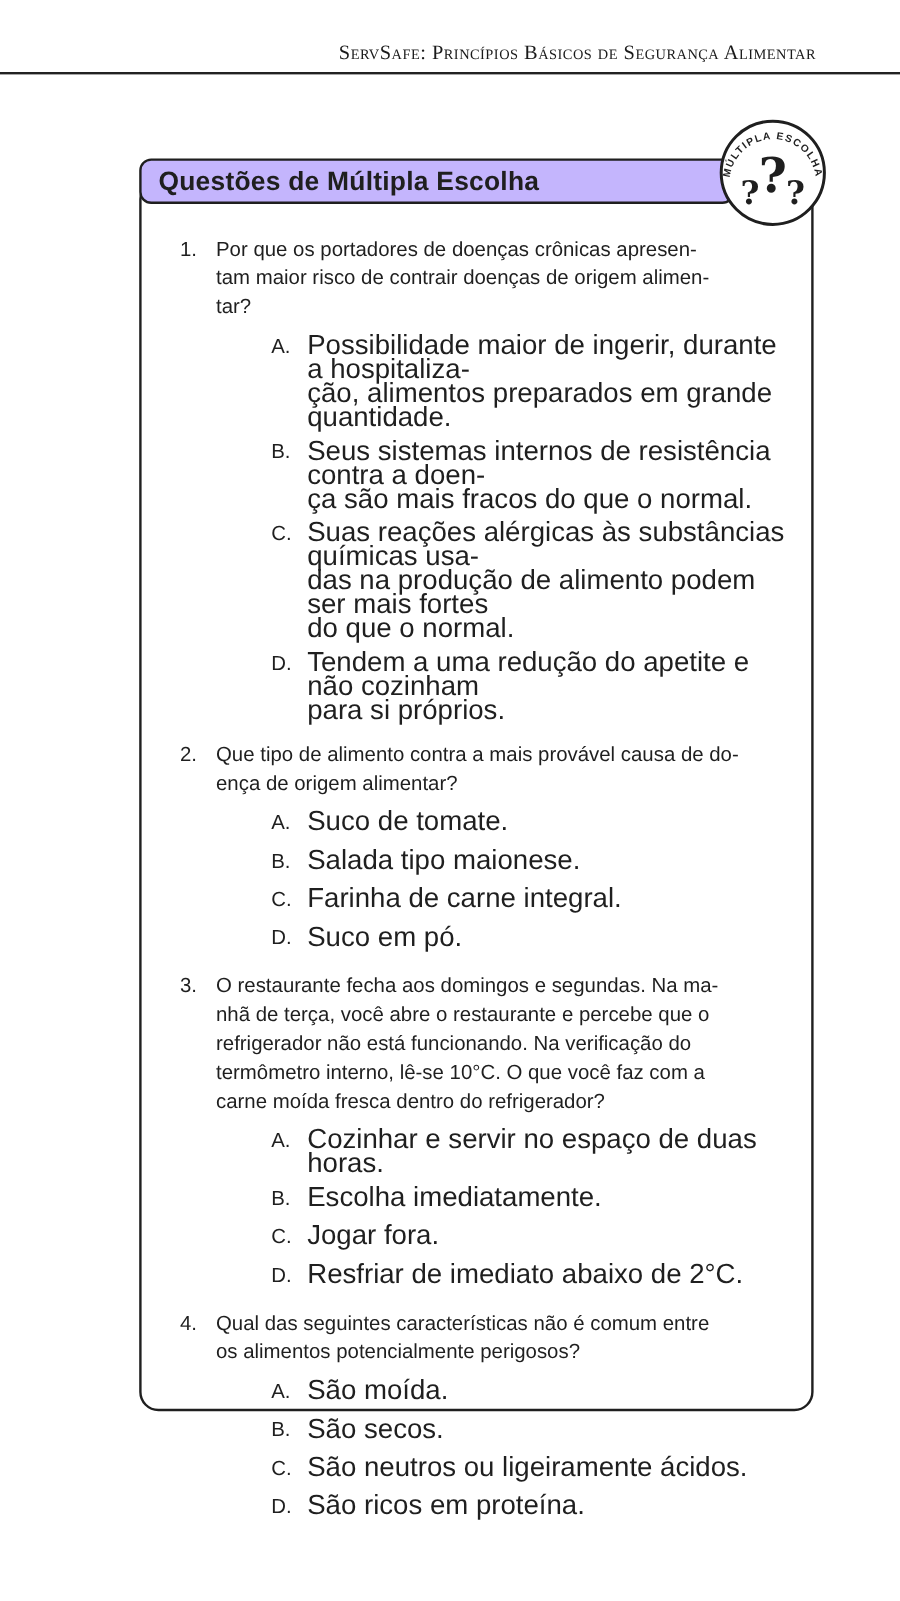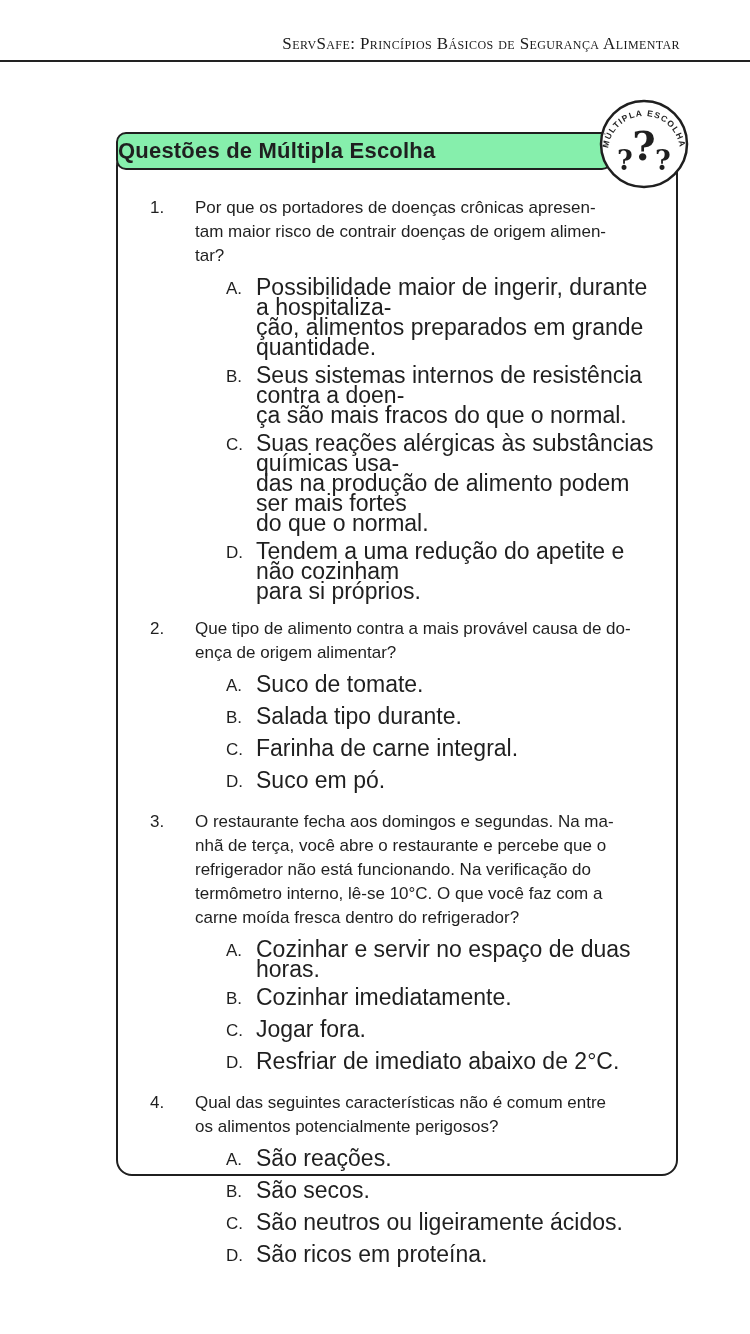--- a/index.html
+++ b/index.html
@@ -43,23 +43,24 @@
     background: #ffffff;
   }
   .title-tab {
     position: absolute;
     left: -2px;
     top: -20px;
     width: 496px;
     height: 38px;
     border: 2px solid #1f1f1f;
     border-radius: 10px;
-    background: #86efac;
+    background: #c4b5fd;
     display: flex;
     align-items: center;
+    padding-left: 14px;
     box-sizing: border-box;
     font-size: 22px;
     font-weight: 600;
     letter-spacing: 0.2px;
   }
   .badge {
     position: absolute;
     right: -14px;
     top: -54px;
     width: 92px;
@@ -79,21 +80,20 @@
   .q-num {
     flex: 0 0 30px;
     font-size: 17px;
     line-height: 24px;
   }
   .q-text {
     flex: 1;
     font-size: 17px;
     line-height: 24px;
     white-space: pre-line;
-    margin-left: 15px;
   }
   .options { margin-left: 76px; margin-top: 9px; }
   .option { display: flex; align-items: flex-start; margin-bottom: 8px; }
   .opt-letter {
     flex: 0 0 30px;
     font-size: 17px;
     line-height: 24px;
   }
   .opt-text {
     flex: 1;
@@ -169,21 +169,21 @@
           <div class="q-text">Que tipo de alimento contra a mais provável causa de do-
 ença de origem alimentar?</div>
         </div>
         <div class="options">
           <div class="option">
             <span class="opt-letter">A.</span>
             <div class="opt-text">Suco de tomate.</div>
           </div>
           <div class="option">
             <span class="opt-letter">B.</span>
-            <div class="opt-text">Salada tipo durante.</div>
+            <div class="opt-text">Salada tipo maionese.</div>
           </div>
           <div class="option">
             <span class="opt-letter">C.</span>
             <div class="opt-text">Farinha de carne integral.</div>
           </div>
           <div class="option">
             <span class="opt-letter">D.</span>
             <div class="opt-text">Suco em pó.</div>
           </div>
         </div>
@@ -198,21 +198,21 @@
 termômetro interno, lê-se 10°C. O que você faz com a
 carne moída fresca dentro do refrigerador?</div>
         </div>
         <div class="options">
           <div class="option">
             <span class="opt-letter">A.</span>
             <div class="opt-text">Cozinhar e servir no espaço de duas horas.</div>
           </div>
           <div class="option">
             <span class="opt-letter">B.</span>
-            <div class="opt-text">Cozinhar imediatamente.</div>
+            <div class="opt-text">Escolha imediatamente.</div>
           </div>
           <div class="option">
             <span class="opt-letter">C.</span>
             <div class="opt-text">Jogar fora.</div>
           </div>
           <div class="option">
             <span class="opt-letter">D.</span>
             <div class="opt-text">Resfriar de imediato abaixo de 2°C.</div>
           </div>
         </div>
@@ -220,21 +220,21 @@
 
       <div class="question">
         <div class="q-row">
           <span class="q-num">4.</span>
           <div class="q-text">Qual das seguintes características não é comum entre
 os alimentos potencialmente perigosos?</div>
         </div>
         <div class="options">
           <div class="option">
             <span class="opt-letter">A.</span>
-            <div class="opt-text">São reações.</div>
+            <div class="opt-text">São moída.</div>
           </div>
           <div class="option">
             <span class="opt-letter">B.</span>
             <div class="opt-text">São secos.</div>
           </div>
           <div class="option">
             <span class="opt-letter">C.</span>
             <div class="opt-text">São neutros ou ligeiramente ácidos.</div>
           </div>
           <div class="option">

